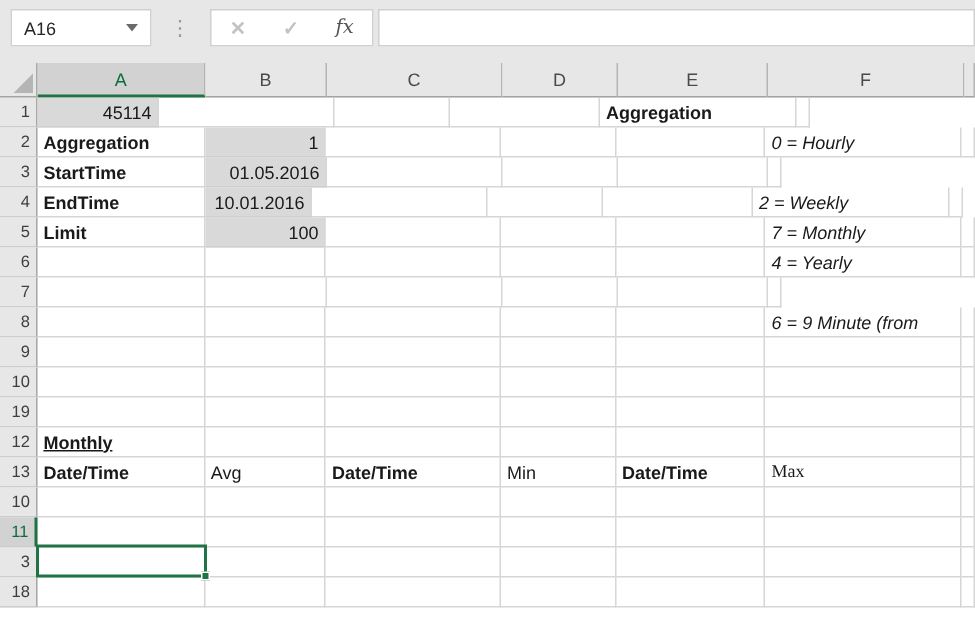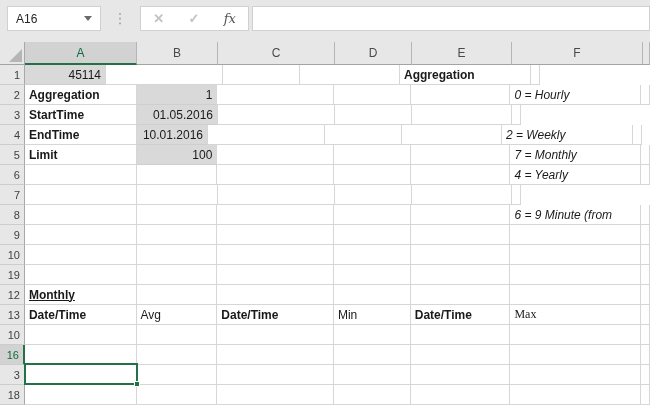--- a/index.html
+++ b/index.html
@@ -287,21 +287,21 @@
           <div class="row-header">10</div>
           <div class="cell" style="width: 112px;"></div>
           <div class="cell" style="width: 81px;"></div>
           <div class="cell" style="width: 117px;"></div>
           <div class="cell" style="width: 77px;"></div>
           <div class="cell" style="width: 100px;"></div>
           <div class="cell" style="width: 131px;"></div>
           <div class="cell" style="width: 7px;"></div>
         </div>
         <div class="grid-row">
-          <div class="row-header sel">16</div>
+          <div class="row-header sel">11</div>
           <div class="cell" style="width: 112px;"></div>
           <div class="cell" style="width: 81px;"></div>
           <div class="cell" style="width: 117px;"></div>
           <div class="cell" style="width: 77px;"></div>
           <div class="cell" style="width: 100px;"></div>
           <div class="cell" style="width: 131px;"></div>
           <div class="cell" style="width: 7px;"></div>
         </div>
         <div class="grid-row">
           <div class="row-header">3</div>

